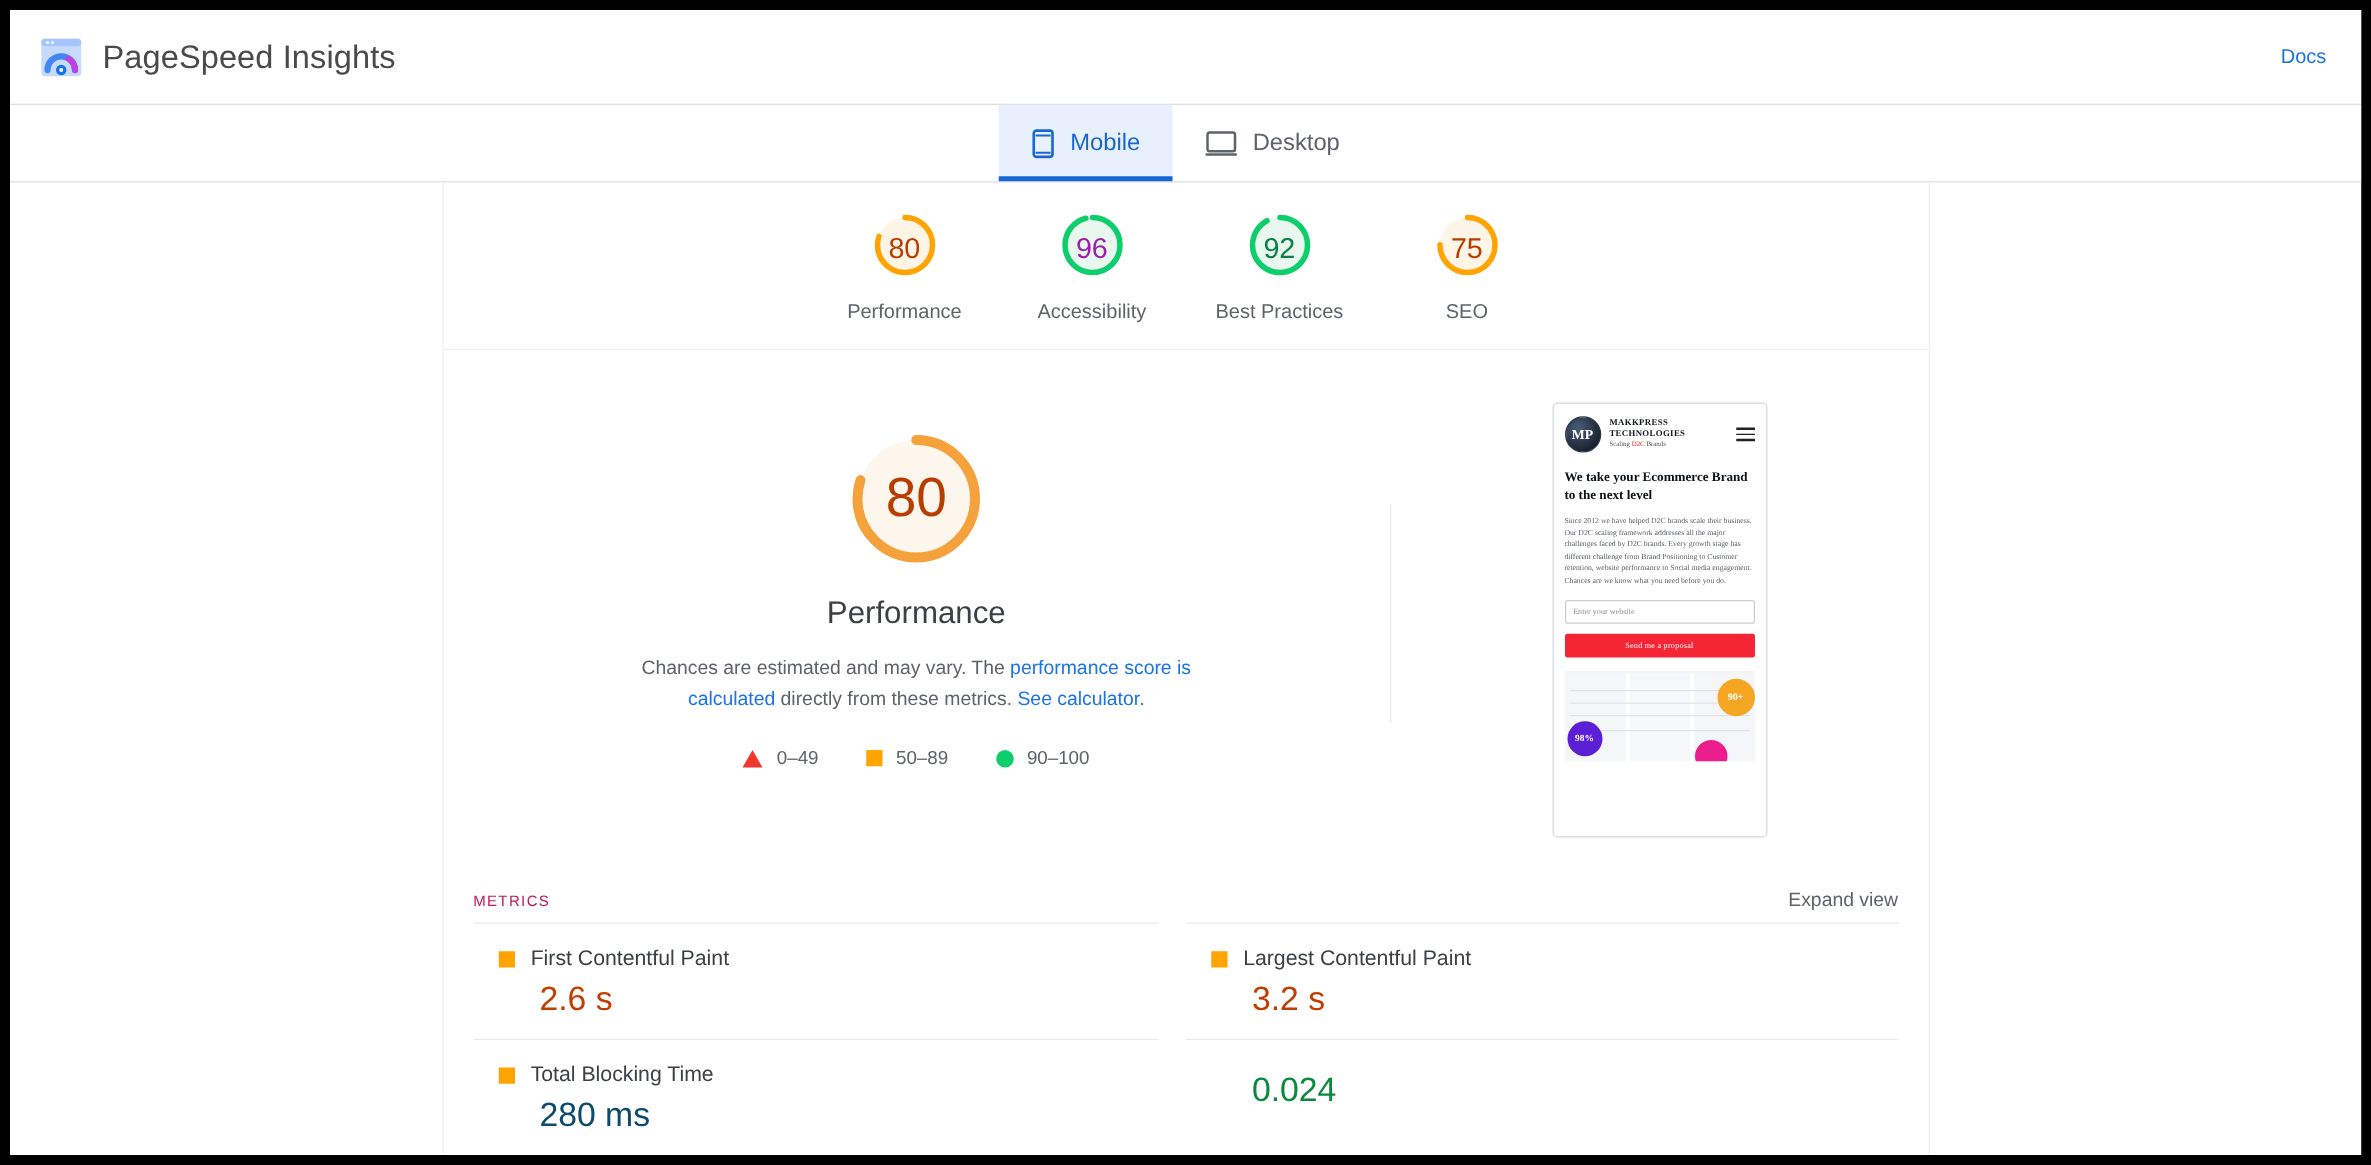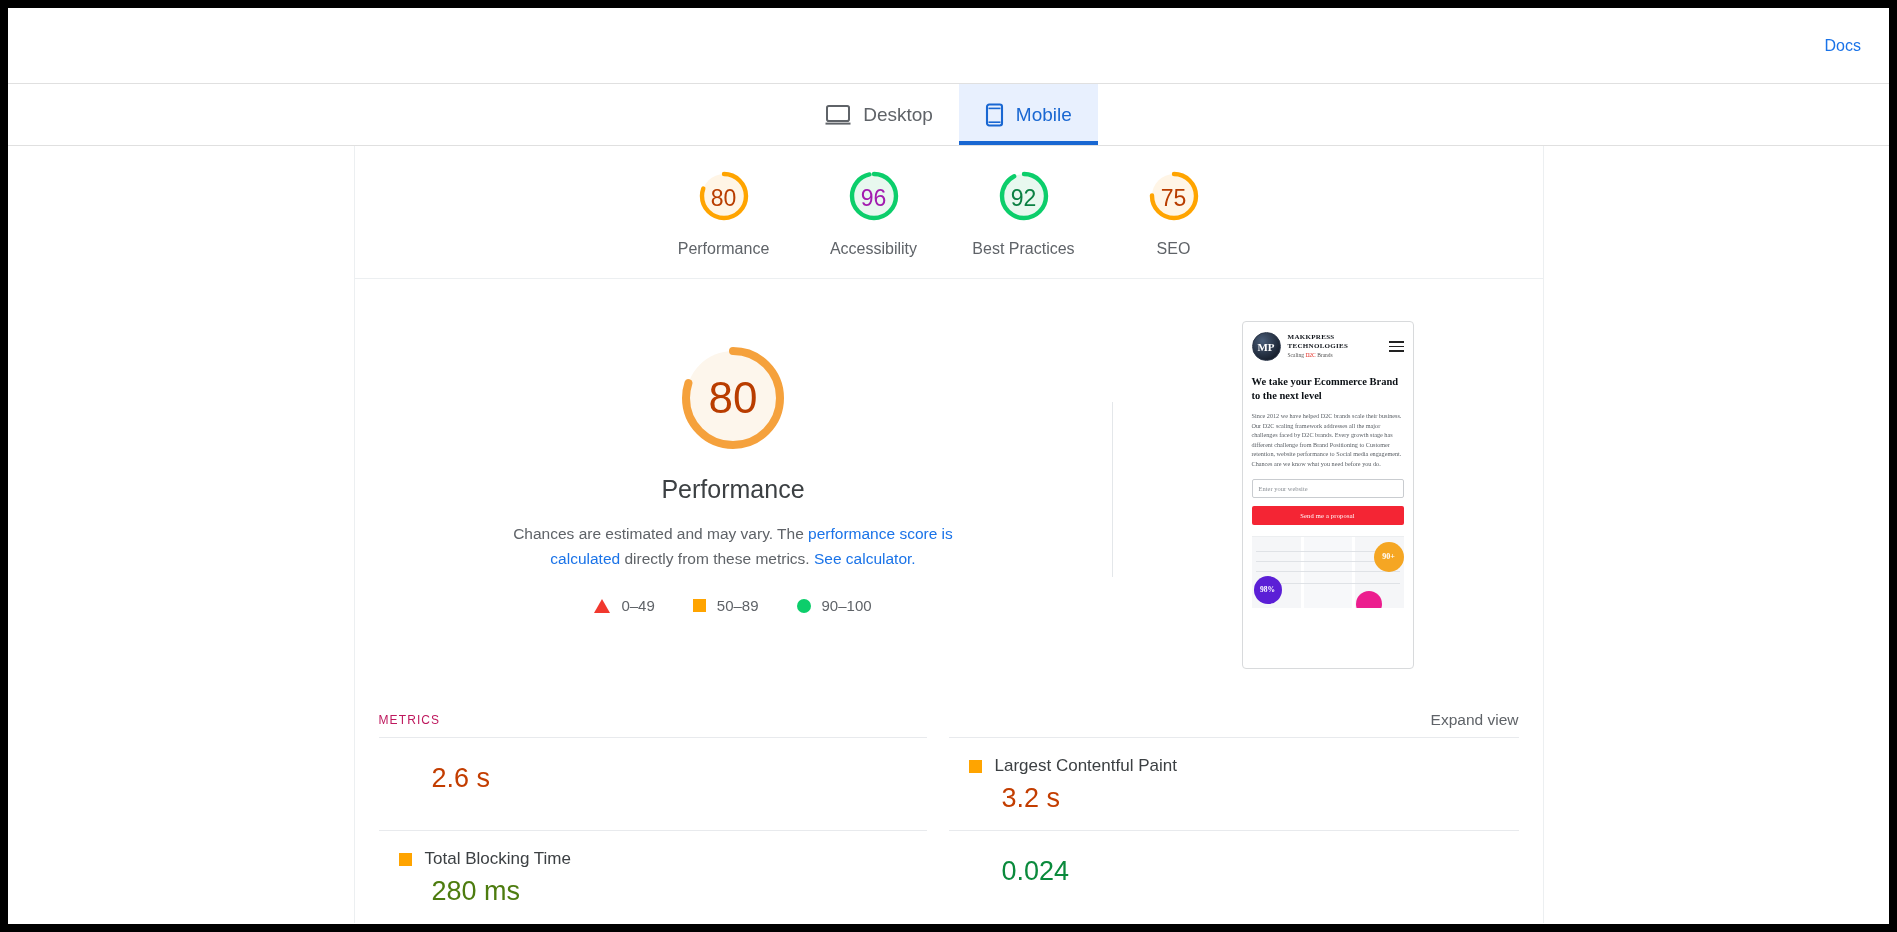--- a/index.html
+++ b/index.html
@@ -219,42 +219,57 @@
   .metric-val { margin-top: 7px; margin-left: 33px; font-size: 27px; }
   .m-sq { width: 13px; height: 13px; background: #ffa400; flex: none; }
   .m-ci { width: 14px; height: 14px; border-radius: 50%; background: #0cce6b; flex: none; }
 </style>
 </head>
 <body>
 
 <div class="frame">
 
   <div class="header">
+    <div class="brand">
+      <span class="logo-wrap">
+        <svg width="38" height="38" viewBox="0 0 38 38">
+          <rect x="3" y="4" width="32" height="30" rx="3" fill="#c6dafc"></rect>
+          <rect x="3" y="4" width="32" height="6" rx="3" fill="#a7c4fb"></rect>
+          <circle cx="8" cy="7" r="1.3" fill="#f1f5fe"></circle>
+          <circle cx="12" cy="7" r="1.3" fill="#f1f5fe"></circle>
+          <path d="M8 29 A11 11 0 0 1 30 29" fill="none" stroke="#4285f4" stroke-width="5" stroke-linecap="round"></path>
+          <path d="M25 20 A11 11 0 0 1 30 29" fill="none" stroke="#c141e0" stroke-width="5" stroke-linecap="round"></path>
+          <circle cx="19" cy="29" r="4.2" fill="#1a73e8"></circle>
+          <circle cx="19" cy="29" r="1.6" fill="#ffffff"></circle>
+        </svg>
+      </span>
+      <span class="brand-title">PageSpeed Insights</span>
+    </div>
     <span class="docs-link">Docs</span>
   </div>
 
   <div class="tabbar">
-    <div class="tab">
-      <span>
-        <svg width="26" height="22" viewBox="0 0 26 22">
-          <rect x="2" y="2" width="22" height="15" rx="1.8" fill="none" stroke="#5f6368" stroke-width="2"></rect>
-          <line x1="0.5" y1="19.6" x2="25.5" y2="19.6" stroke="#5f6368" stroke-width="2"></line>
-        </svg>
-      </span>
-      <span>Desktop</span>
-    </div>
     <div class="tab active">
       <span>
         <svg width="19" height="24" viewBox="0 0 19 24">
           <rect x="2" y="1.5" width="15" height="21" rx="2.2" fill="none" stroke="#1967d2" stroke-width="2.1"></rect>
           <line x1="3.5" y1="5.4" x2="15.5" y2="5.4" stroke="#1967d2" stroke-width="1.6"></line>
           <line x1="3.5" y1="19.2" x2="15.5" y2="19.2" stroke="#1967d2" stroke-width="1.6"></line>
         </svg>
       </span>
       <span>Mobile</span>
+    </div>
+    <div class="tab">
+      <span>
+        <svg width="26" height="22" viewBox="0 0 26 22">
+          <rect x="2" y="2" width="22" height="15" rx="1.8" fill="none" stroke="#5f6368" stroke-width="2"></rect>
+          <line x1="0.5" y1="19.6" x2="25.5" y2="19.6" stroke="#5f6368" stroke-width="2"></line>
+        </svg>
+      </span>
+      <span>Desktop</span>
     </div>
   </div>
 
   <div class="report">
 
     <div class="score-row">
 
       <div class="score-item">
         <div class="gauge">
           <svg width="56" height="56" viewBox="0 0 56 56">
@@ -363,37 +378,41 @@
       </div>
     </div>
 
     <div class="metrics-head">
       <span class="metrics-title">METRICS</span>
       <span class="expand-view">Expand view</span>
     </div>
 
     <div class="metrics-grid">
       <div class="metric">
+        <div class="metric-top">
+          <span class="m-sq"></span>
+          <span class="metric-name">First Contentful Paint</span>
+        </div>
         <div class="metric-val" style="color:#c33d00">2.6 s</div>
       </div>
 
       <div class="metric">
         <div class="metric-top">
           <span class="m-sq"></span>
           <span class="metric-name">Largest Contentful Paint</span>
         </div>
         <div class="metric-val" style="color:#c33d00">3.2 s</div>
       </div>
 
       <div class="metric">
         <div class="metric-top">
           <span class="m-sq"></span>
           <span class="metric-name">Total Blocking Time</span>
         </div>
-        <div class="metric-val" style="color:#4d7c0f">280 ms</div>
+        <div class="metric-val" style="color:#0c4a6e">280 ms</div>
       </div>
 
       <div class="metric">
         <div class="metric-val" style="color:#0a8a3c">0.024</div>
       </div>
     </div>
 
   </div>
 </div>
 

